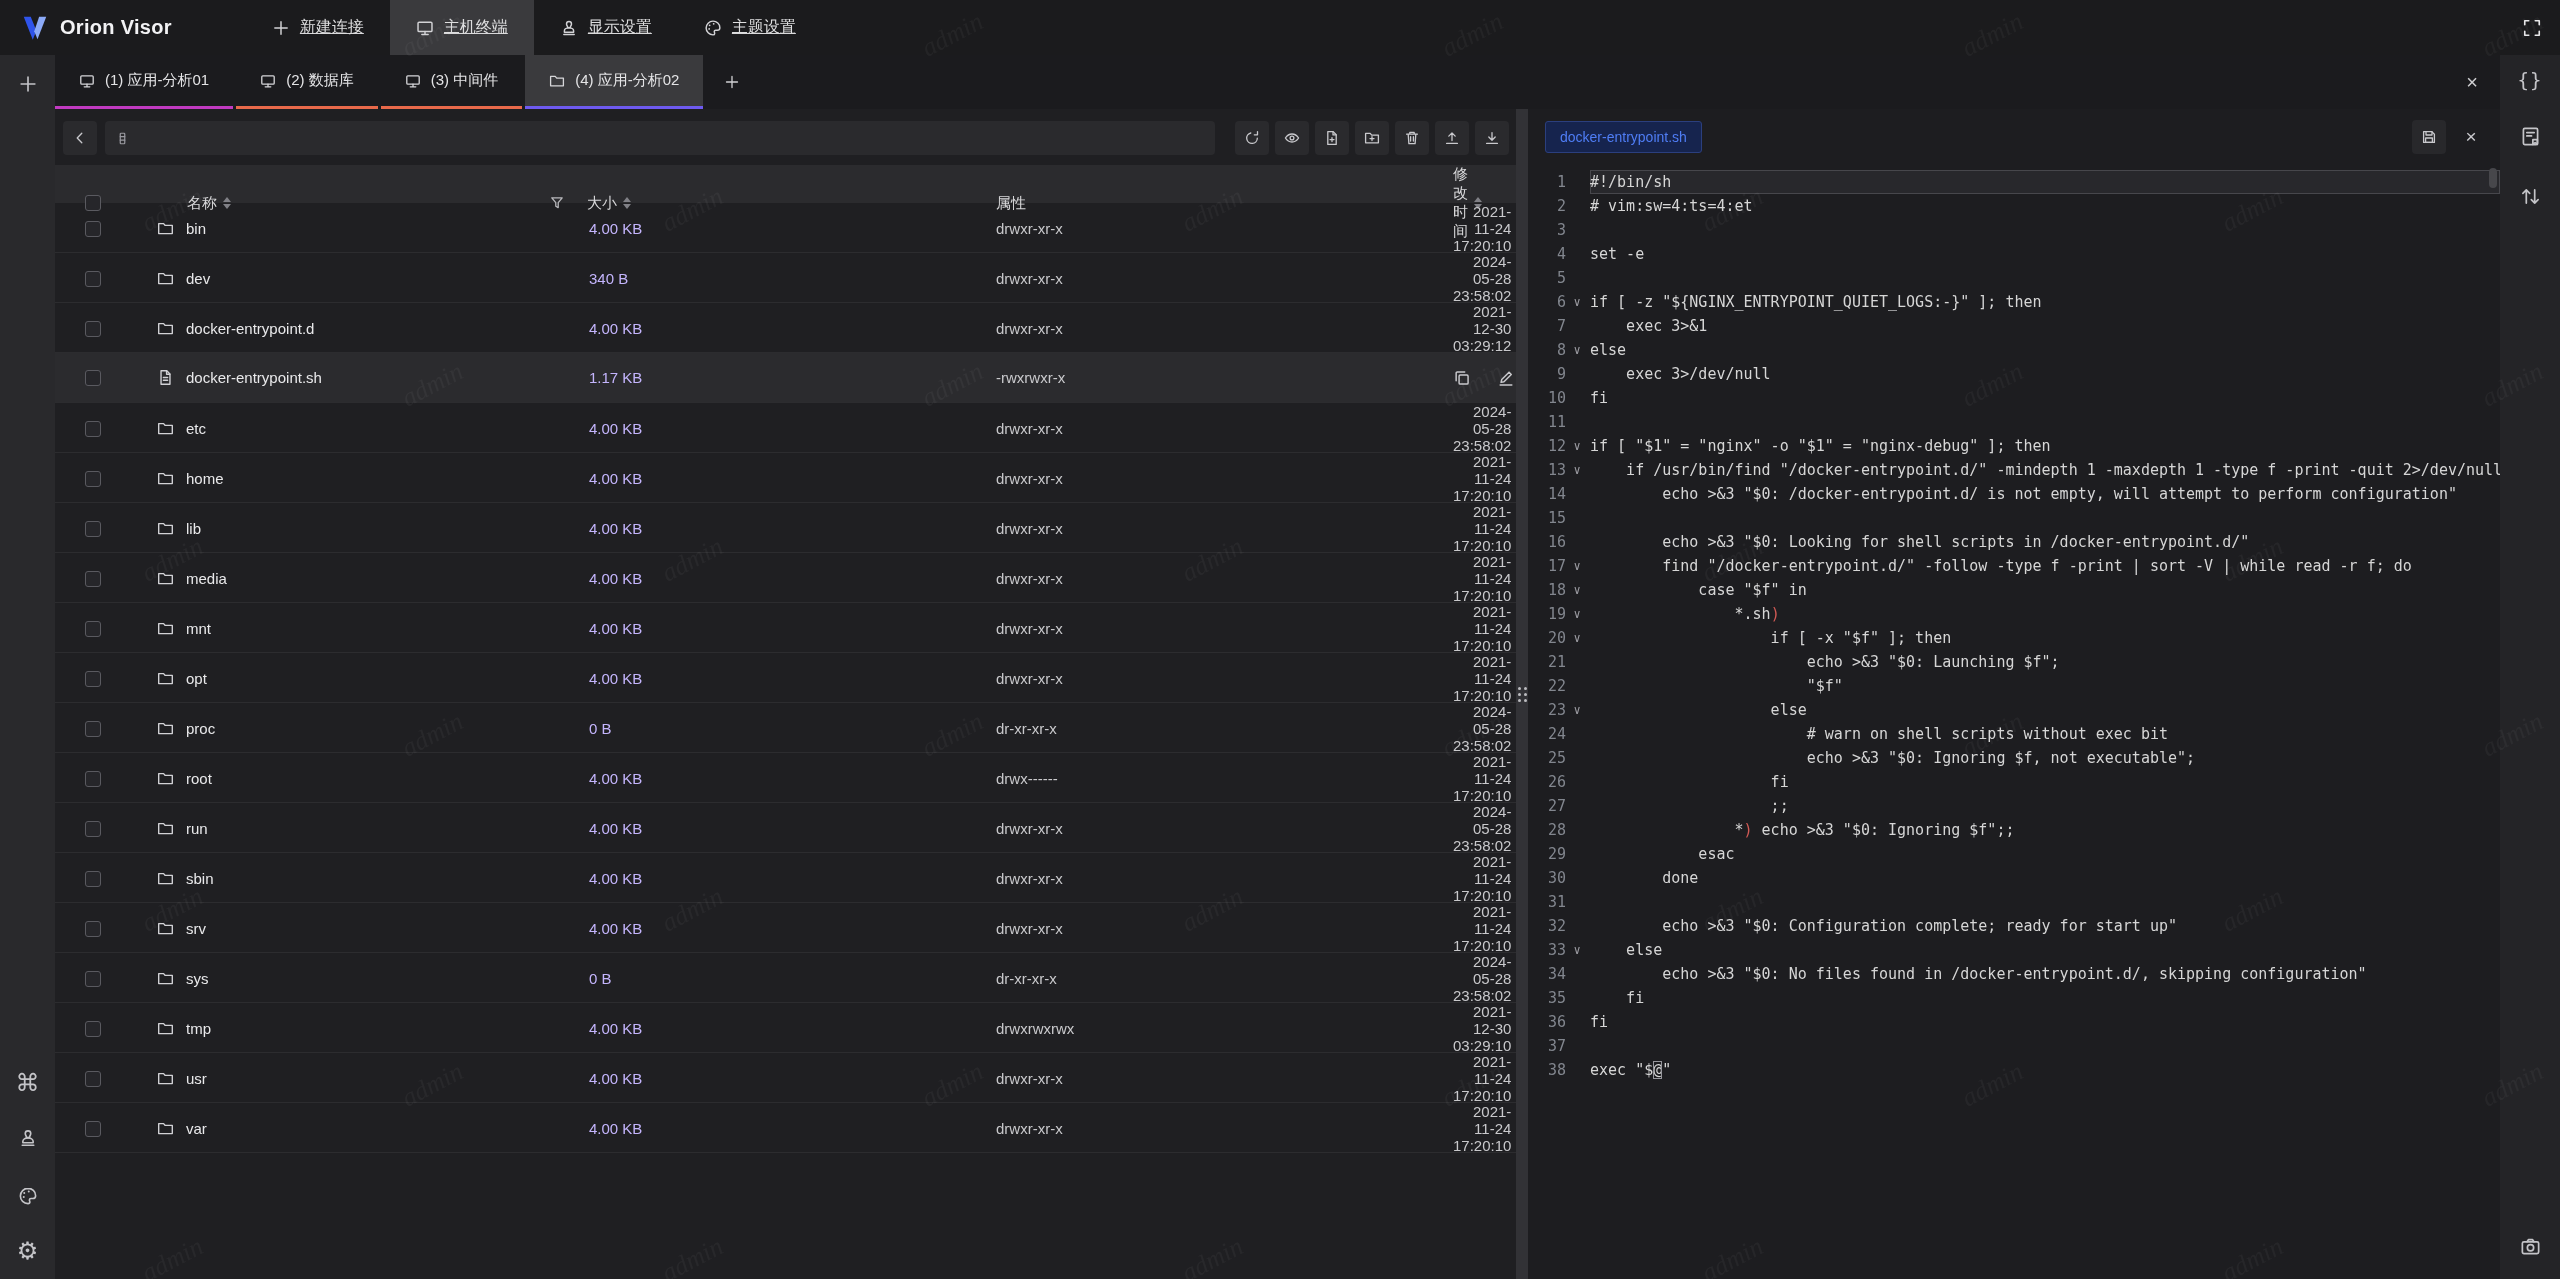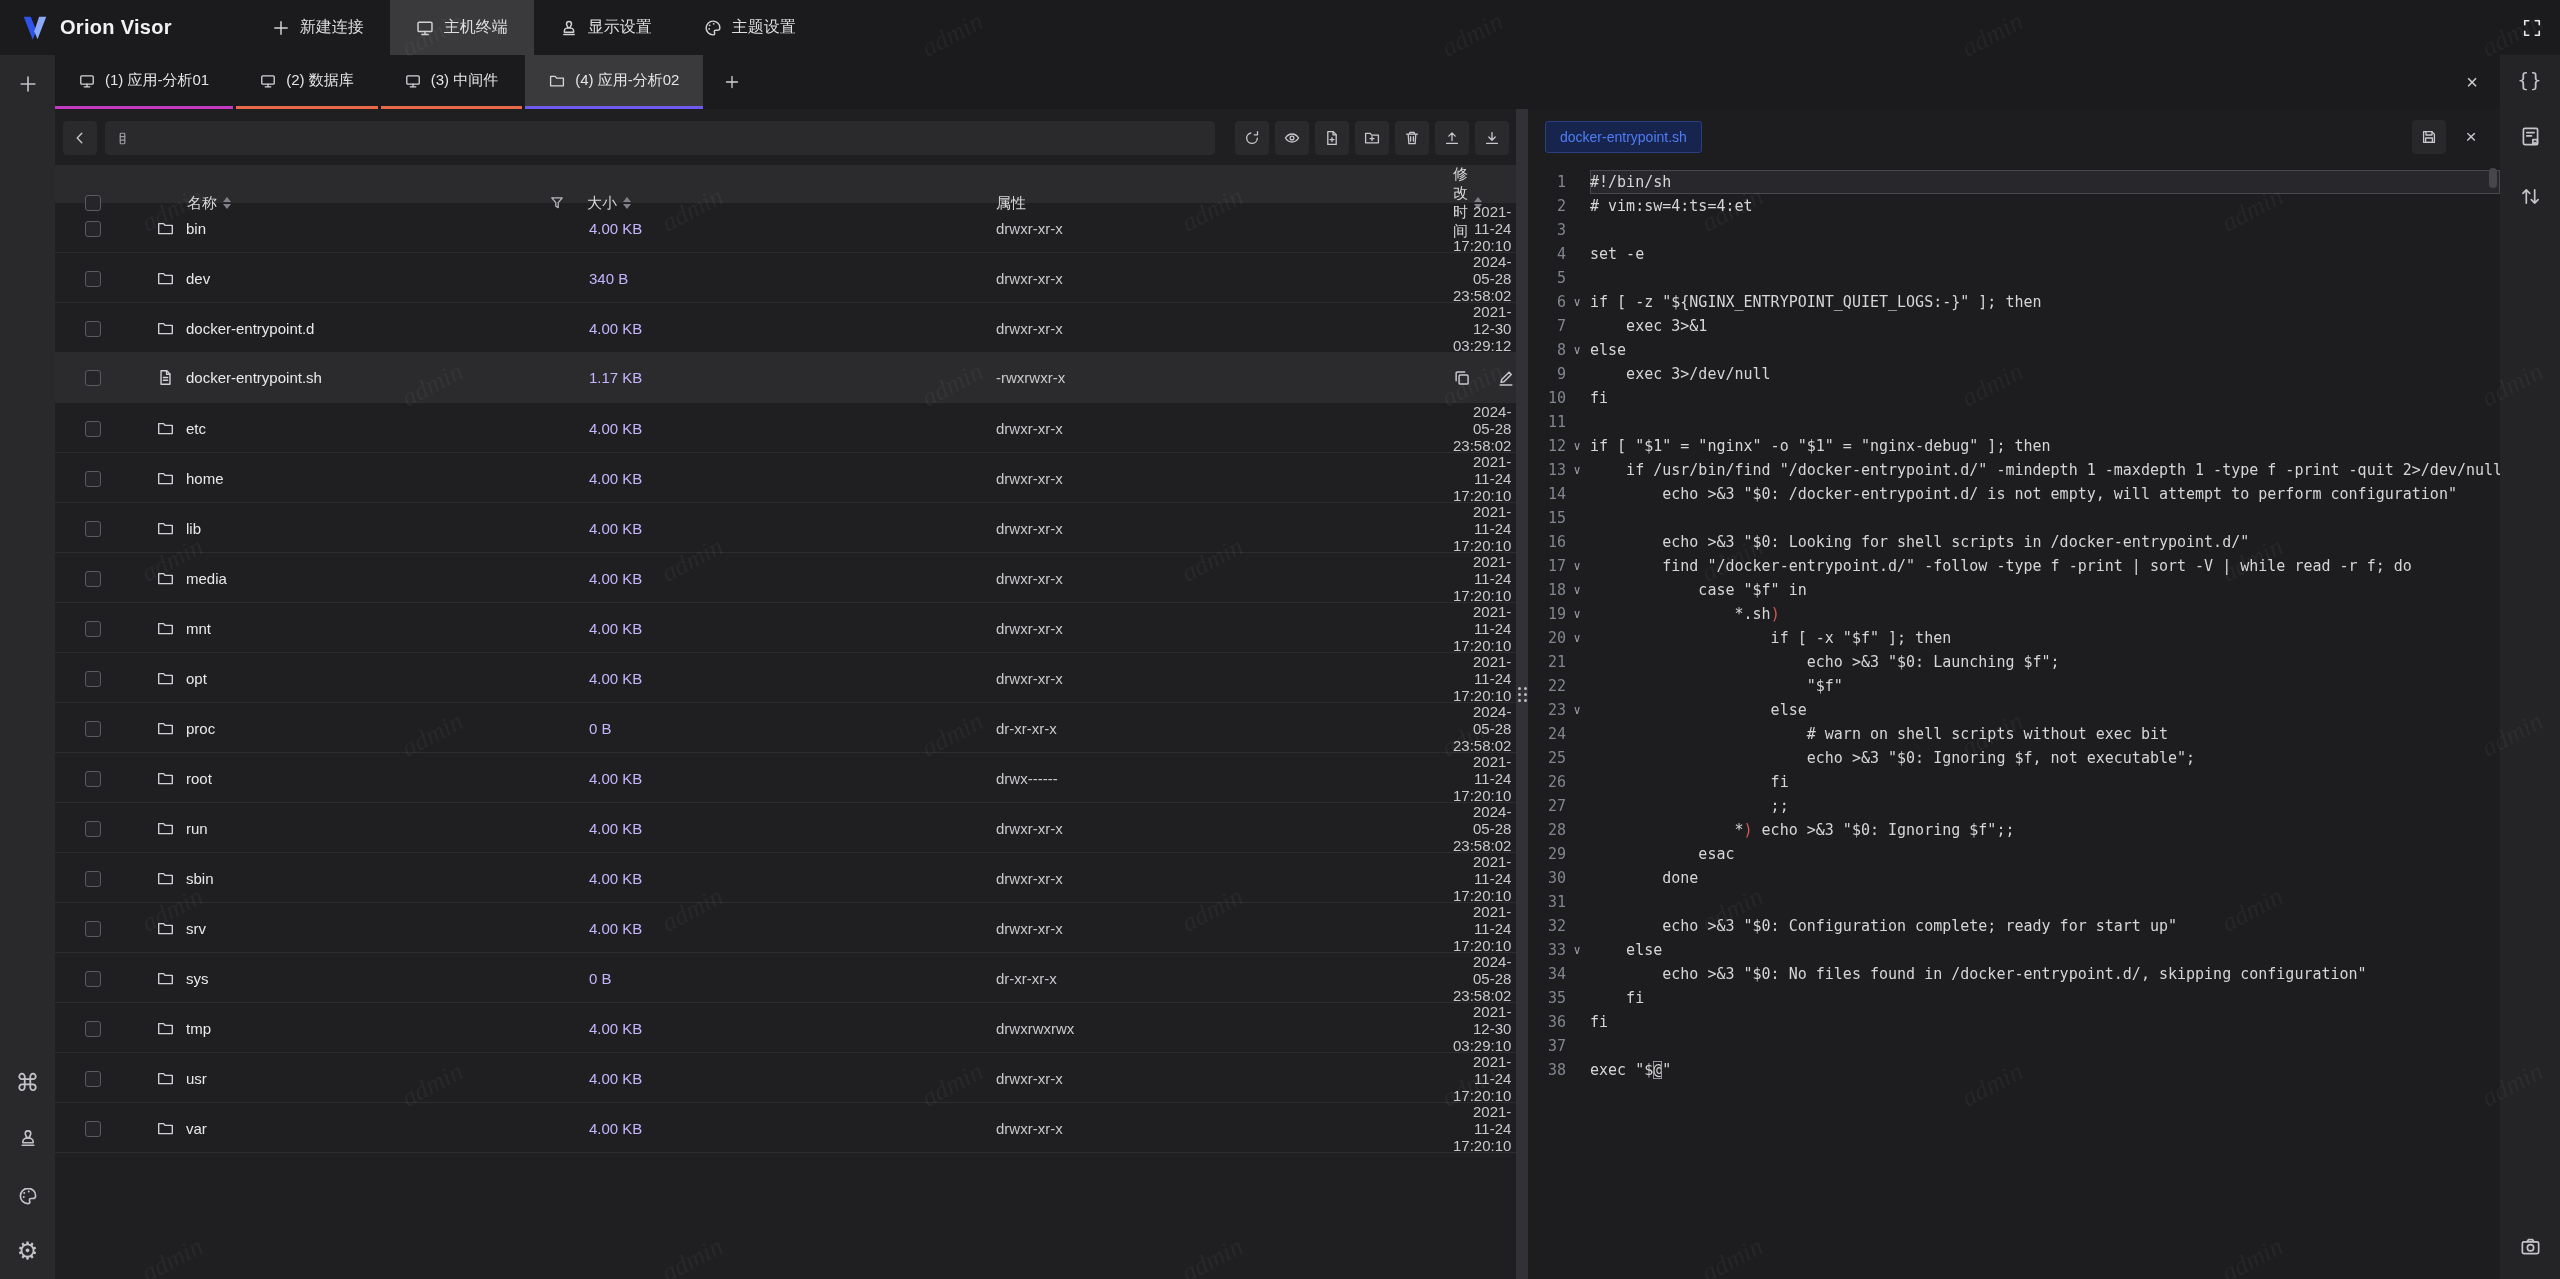--- a/index.html
+++ b/index.html
@@ -5,21 +5,21 @@
   * { margin:0; padding:0; box-sizing:border-box; }
   html,body { width:2560px; height:1279px; overflow:hidden; background:#1d1d20;
     font-family:"Liberation Sans","DejaVu Sans",sans-serif; color:#d8d8da; }
   .ic { width:16px; height:16px; stroke:currentColor; fill:none; stroke-width:1.3;
     stroke-linecap:round; stroke-linejoin:round; display:block; }
   
   .nav { height:55px; background:#1b1b1d; display:flex; align-items:stretch; position:relative; z-index:5;gap:48px; }
   .logo { display:flex; align-items:center; gap:10px; padding:0 26px 0 20px; }
   .logo svg { width:30px; height:30px; }
   .brand { font-size:20px; font-weight:bold; color:#f2f2f4; letter-spacing:.3px; }
-  .nav-menu { display:flex; align-items:stretch; }
+  .nav-menu { display:flex; align-items:stretch;text-decoration:underline; }
   .nav-item { display:flex; align-items:center; gap:10px; padding:0 26px; font-size:16px; color:#dededf; cursor:pointer; }
   .nav-item .ic { width:18px; height:18px; color:#d2d2d5; }
   .nav-item.active { background:#3a3a3d; }
   .nav-right { margin-left:auto; display:flex; align-items:center; padding-right:18px; }
   .nav-right .ic { width:20px; height:20px; color:#e8e8ea; cursor:pointer; }
   
   .app-body { display:flex; height:1224px; position:relative; }
   .left-rail { width:55px; background:#29292c; display:flex; flex-direction:column; align-items:center;
     padding:14px 0 16px; flex:none; }
   .rail-btn { width:30px; height:30px; display:flex; align-items:center; justify-content:center;

